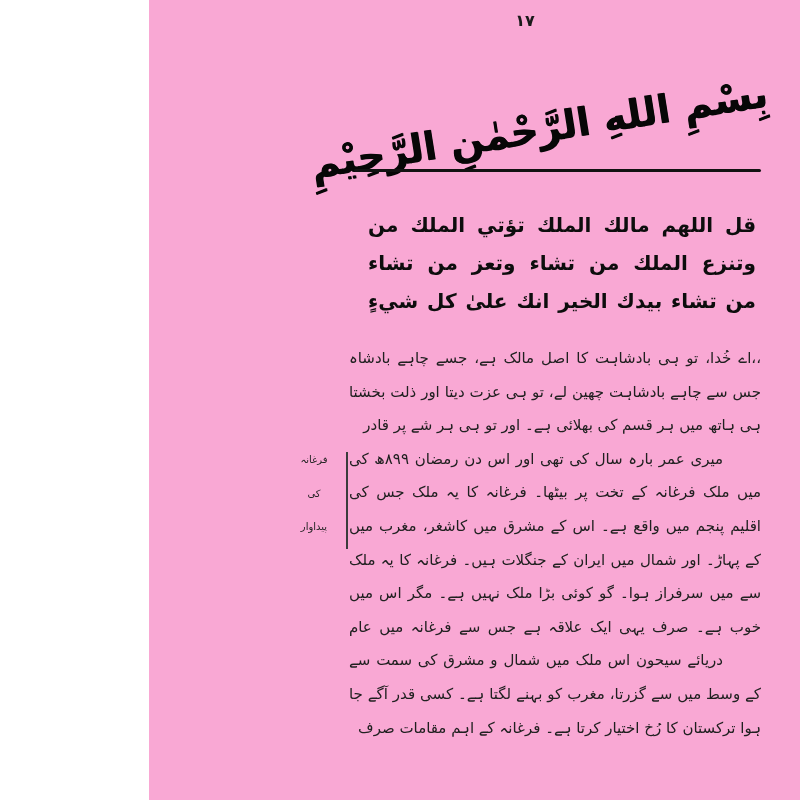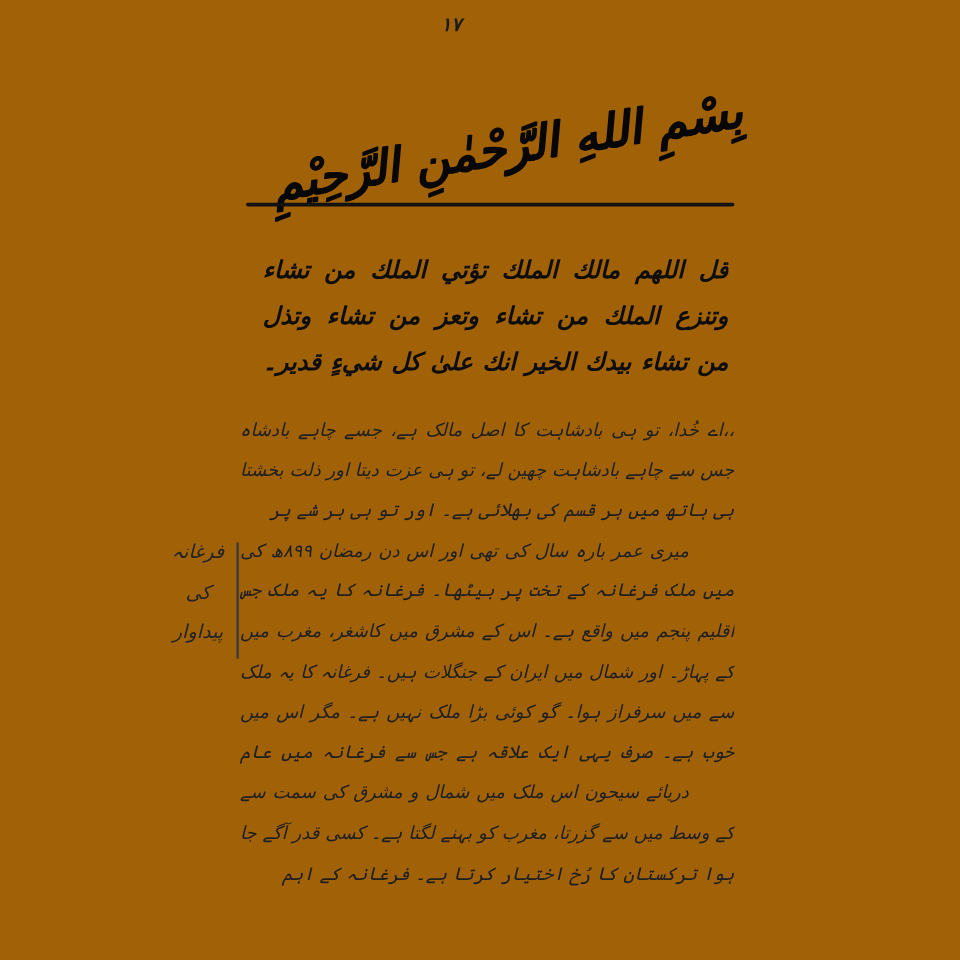--- a/index.html
+++ b/index.html
@@ -1,24 +1,23 @@
 <!DOCTYPE html>
 <html lang="ur" dir="rtl"><head>
 <meta charset="utf-8">
 <style>
   html,body{margin:0;padding:0;background:#ffffff;}
   .page{
     position:relative;
-    width:800px;height:800px;
-    background:#a16207;
+    width:651px;height:800px;
+    background:#f9a8d4;
     overflow:hidden;
     font-family:"DejaVu Sans", sans-serif;
     color:#1b1b1b;
     direction:rtl;
-    font-style:italic;
   }
   
   .page-number{
     position:absolute;top:11px;left:352px;width:48px;
     text-align:center;font-size:16px;font-weight:bold;color:#1a1a1a;
   }
   
   .bismillah{
     position:absolute;top:72px;left:316px;width:304px;height:90px;
     transform:rotate(-9deg);
@@ -48,21 +47,21 @@
   }
   .bline{
     height:33.6px;line-height:33.6px;overflow:hidden;
   }
   .j{text-align:justify;text-align-last:justify;}
   .r{text-align:right;text-align-last:right;}
   .ind{padding-right:38px;}
   
   .margin-note{
     position:absolute;top:443px;left:138px;width:54px;
-    font-size:16px;color:#242424;text-align:center;
+    font-size:10px;color:#242424;text-align:center;
   }
   .margin-note div{height:33.6px;line-height:33.6px;}
   .margin-rule{
     position:absolute;top:452px;left:197px;width:2px;height:97px;
     background:#3c3c3c;
   }
 </style>
 </head>
 <body>
 

